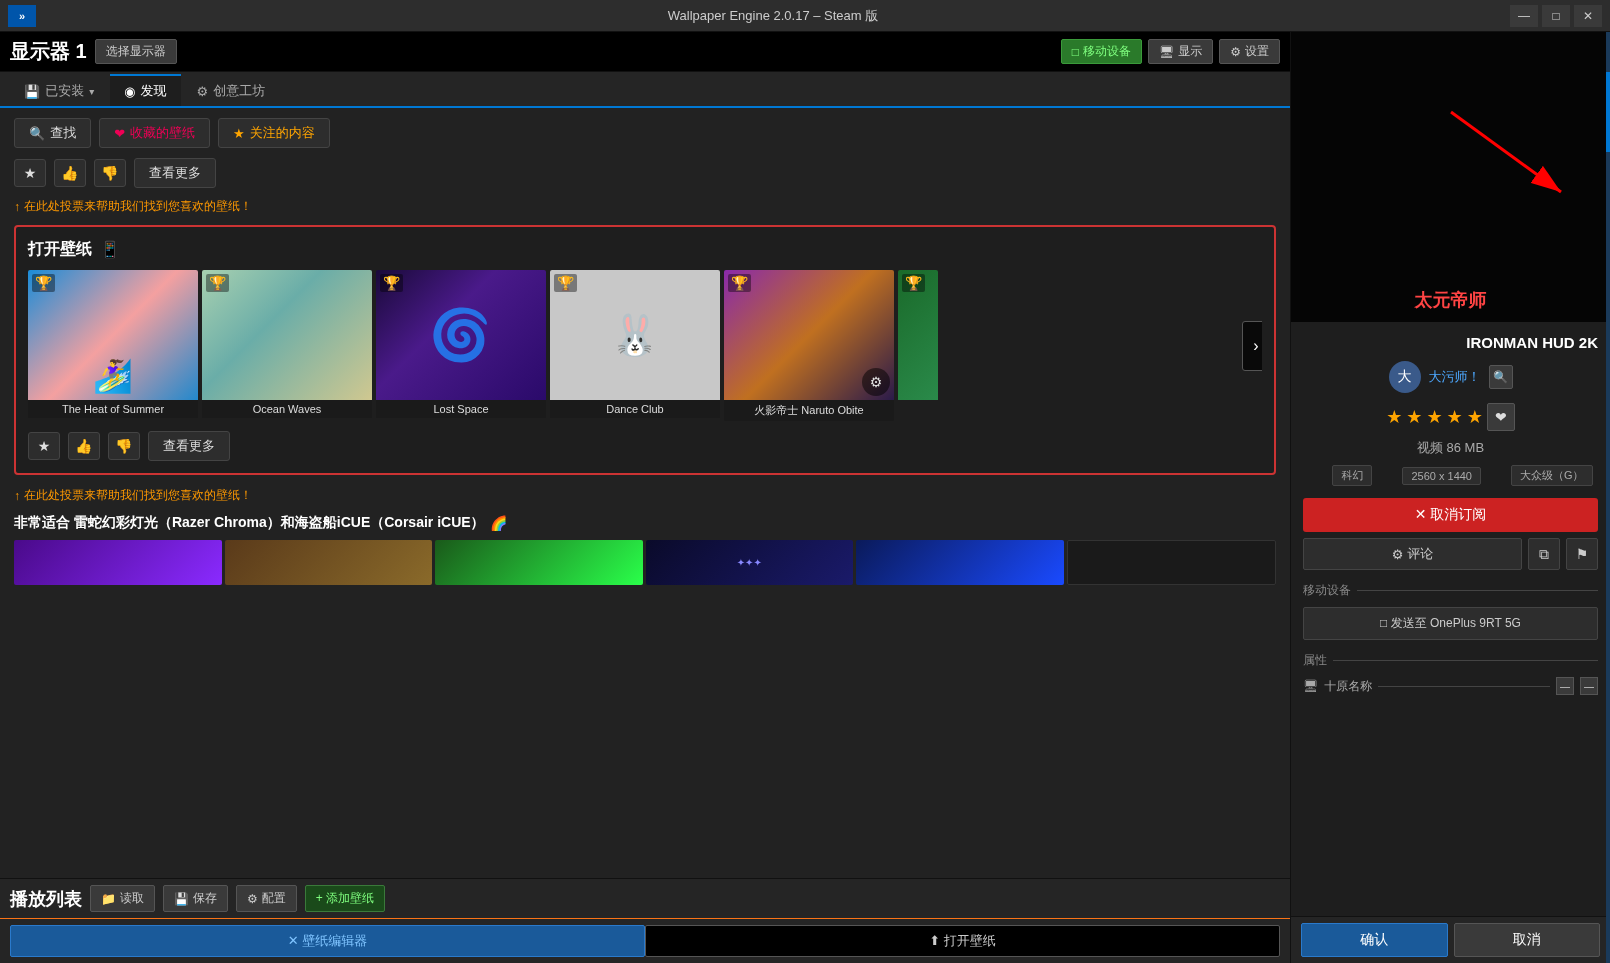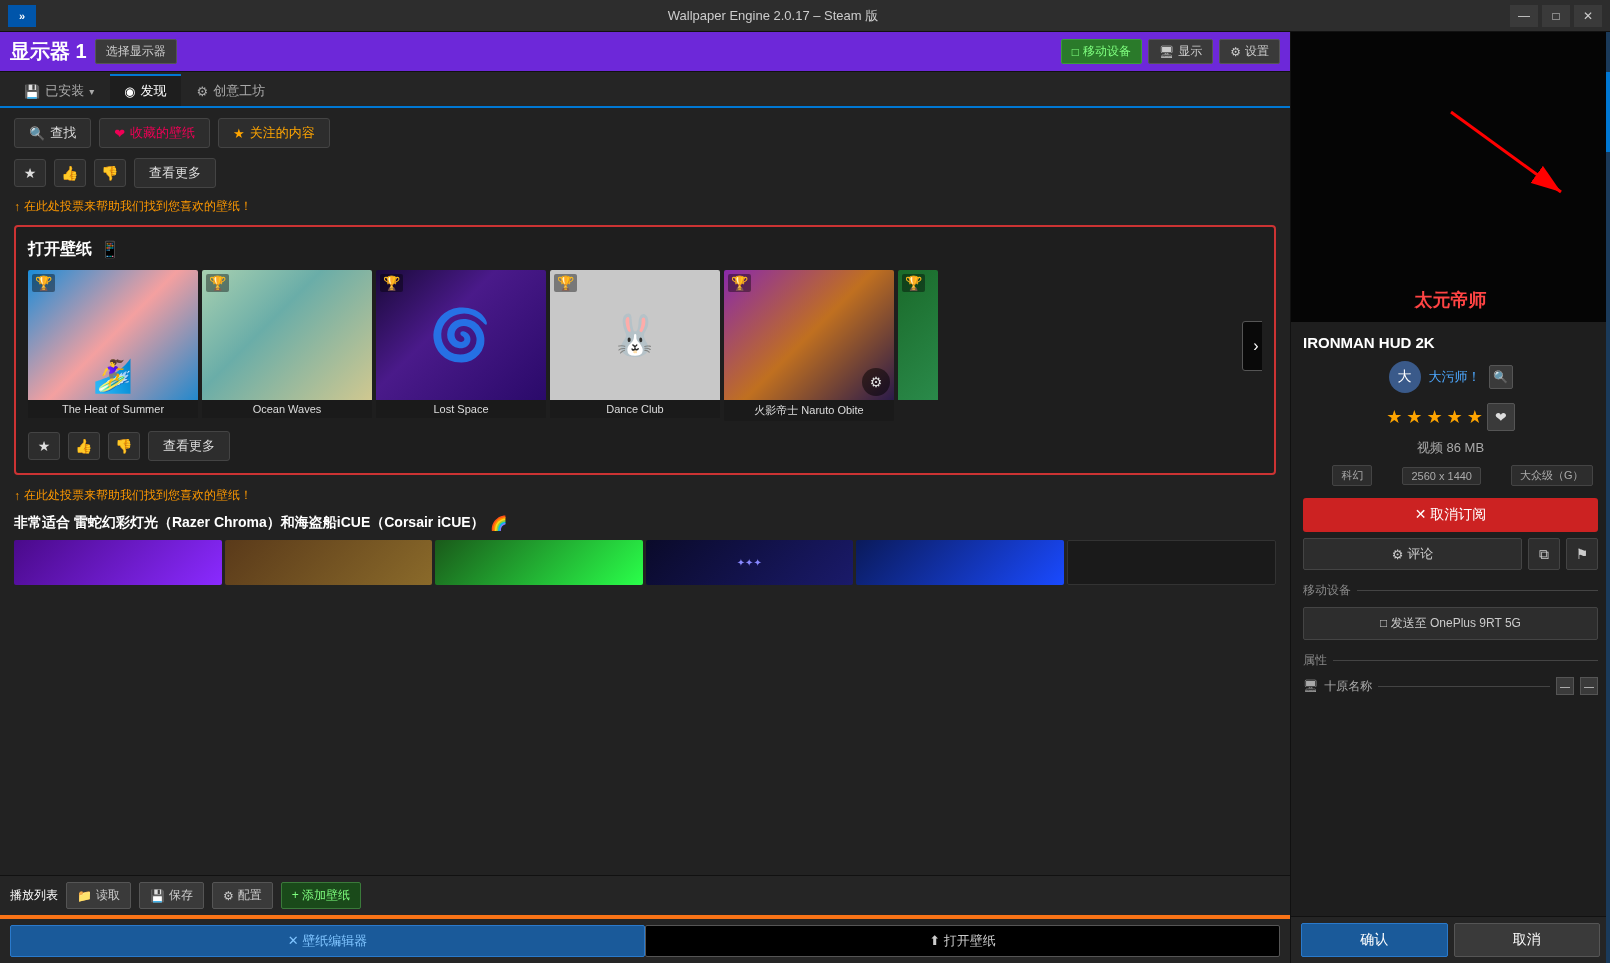--- a/index.html
+++ b/index.html
@@ -59,21 +59,21 @@
     
     .left-panel {
       flex: 1;
       display: flex;
       flex-direction: column;
       overflow: hidden;
       background: #1e1e1e;
     }
     
     .top-bar {
-      background: #6d28d9;
+      background: #000000;
       padding: 6px 10px;
       display: flex;
       align-items: center;
       gap: 8px;
       border-bottom: 1px solid #111;
       flex-shrink: 0;
     }
     .monitor-label {
       font-size: 20px;
       font-weight: bold;
@@ -256,42 +256,42 @@
     .playlist-bar {
       background: #252525;
       padding: 6px 10px;
       display: flex;
       align-items: center;
       gap: 8px;
       border-top: 1px solid #111;
       flex-shrink: 0;
     }
     .playlist-label {
-      font-size: 12px;
-      font-weight: normal;
+      font-size: 18px;
+      font-weight: bold;
       color: #fff;
     }
     .playlist-btn {
       background: #3a3a3a;
       border: 1px solid #555;
       color: #ccc;
       padding: 4px 10px;
       cursor: pointer;
       font-size: 12px;
       border-radius: 2px;
       display: flex; align-items: center; gap: 4px;
     }
     .playlist-btn.add { background: #1a4a1a; border-color: #3a7a3a; color: #7fff7f; }
     
     .bottom-btns {
       background: #252525;
       padding: 6px 10px;
       display: flex;
       align-items: center;
-      border-top: 4px solid #f97316;
+      border-top: 1px solid #f97316;
       flex-shrink: 0;
     }
     .bottom-btn {
       flex: 1;
       background: #000000;
       border: 1px solid #555;
       color: #ccc;
       padding: 6px;
       cursor: pointer;
       font-size: 13px;
@@ -349,21 +349,21 @@
     
     .info-panel {
       padding: 12px;
       flex: 1;
       overflow-y: auto;
     }
     .wallpaper-title {
       font-size: 15px;
       font-weight: bold;
       color: #fff;
-      text-align: left;
+      text-align: right;
       margin-bottom: 10px;
     }
     .author-row {
       display: flex;
       align-items: center;
       justify-content: center;
       gap: 8px;
       margin-bottom: 10px;
     }
     .author-avatar {

